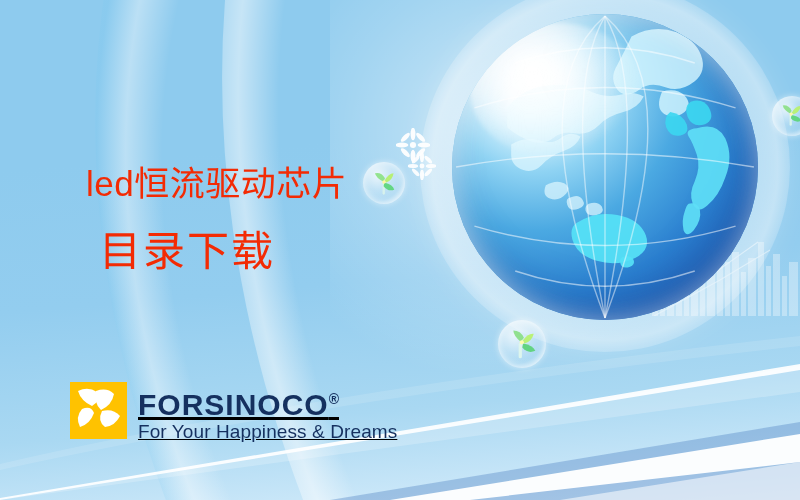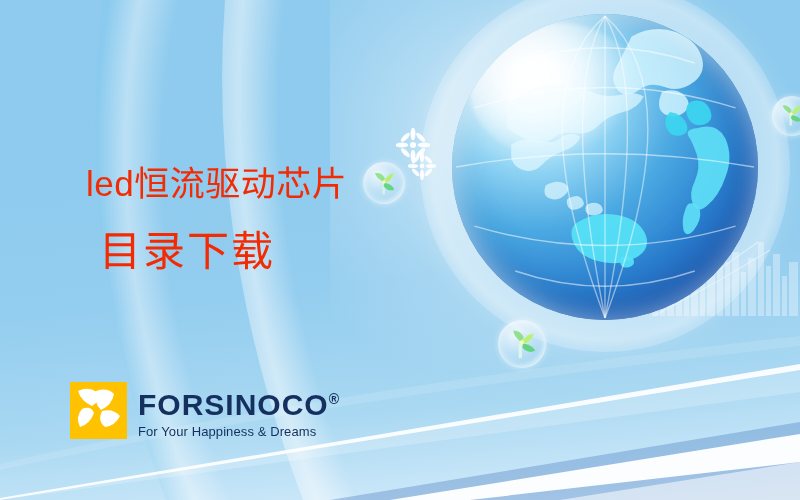--- a/index.html
+++ b/index.html
@@ -74,25 +74,25 @@
   
   .headline{position:absolute;left:86px;top:162px;width:420px;color:#f32b04;
     font-family:"Liberation Sans","DejaVu Sans",sans-serif;}
   .hl-line1{font-size:35px;line-height:44px;letter-spacing:.5px;white-space:nowrap;}
   .hl-line2{font-size:42px;line-height:44px;letter-spacing:2px;margin-top:24px;padding-left:13px;white-space:nowrap;}
 
   
   .logo{position:absolute;left:70px;top:382px;display:flex;align-items:flex-start;}
   .logo-mark{width:57px;height:57px;background:#ffc200;flex:0 0 auto;position:relative;}
   .logo-mark svg{position:absolute;inset:0;width:100%;height:100%;}
-  .logo-text{margin-left:11px;padding-top:2px;}
+  .logo-text{margin-left:11px;padding-top:2px;text-decoration:underline;}
   .logo-word{display:block;color:#15305f;font-weight:bold;font-size:30px;line-height:31px;
     letter-spacing:1px;white-space:nowrap;}
   .logo-word sup{font-size:14px;font-weight:bold;vertical-align:super;letter-spacing:0;}
-  .logo-tag{display:block;color:#15305f;font-size:13px;line-height:19px;margin-top:2px;
+  .logo-tag{display:block;color:#15305f;font-size:19px;line-height:19px;margin-top:2px;
     letter-spacing:.1px;white-space:nowrap;}
 </style>
 </head>
 <body>
 
 <div class="stage">
 
   <div class="ribbon rb1"></div>
   <div class="ribbon rb4"></div>
   <div class="ribbon rb2"></div>

